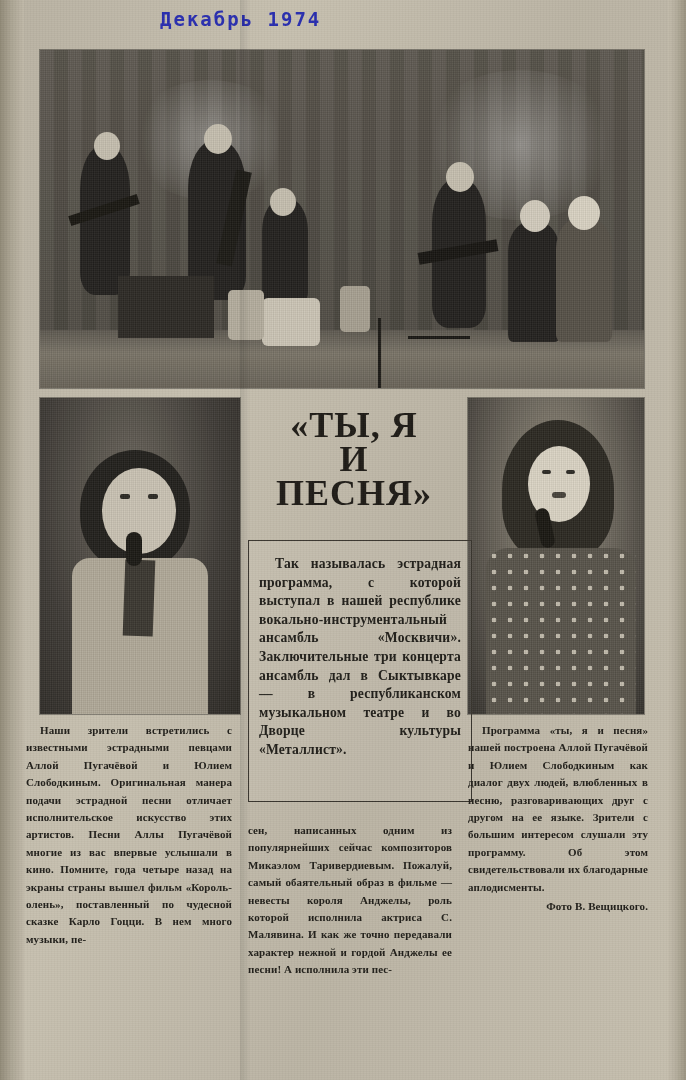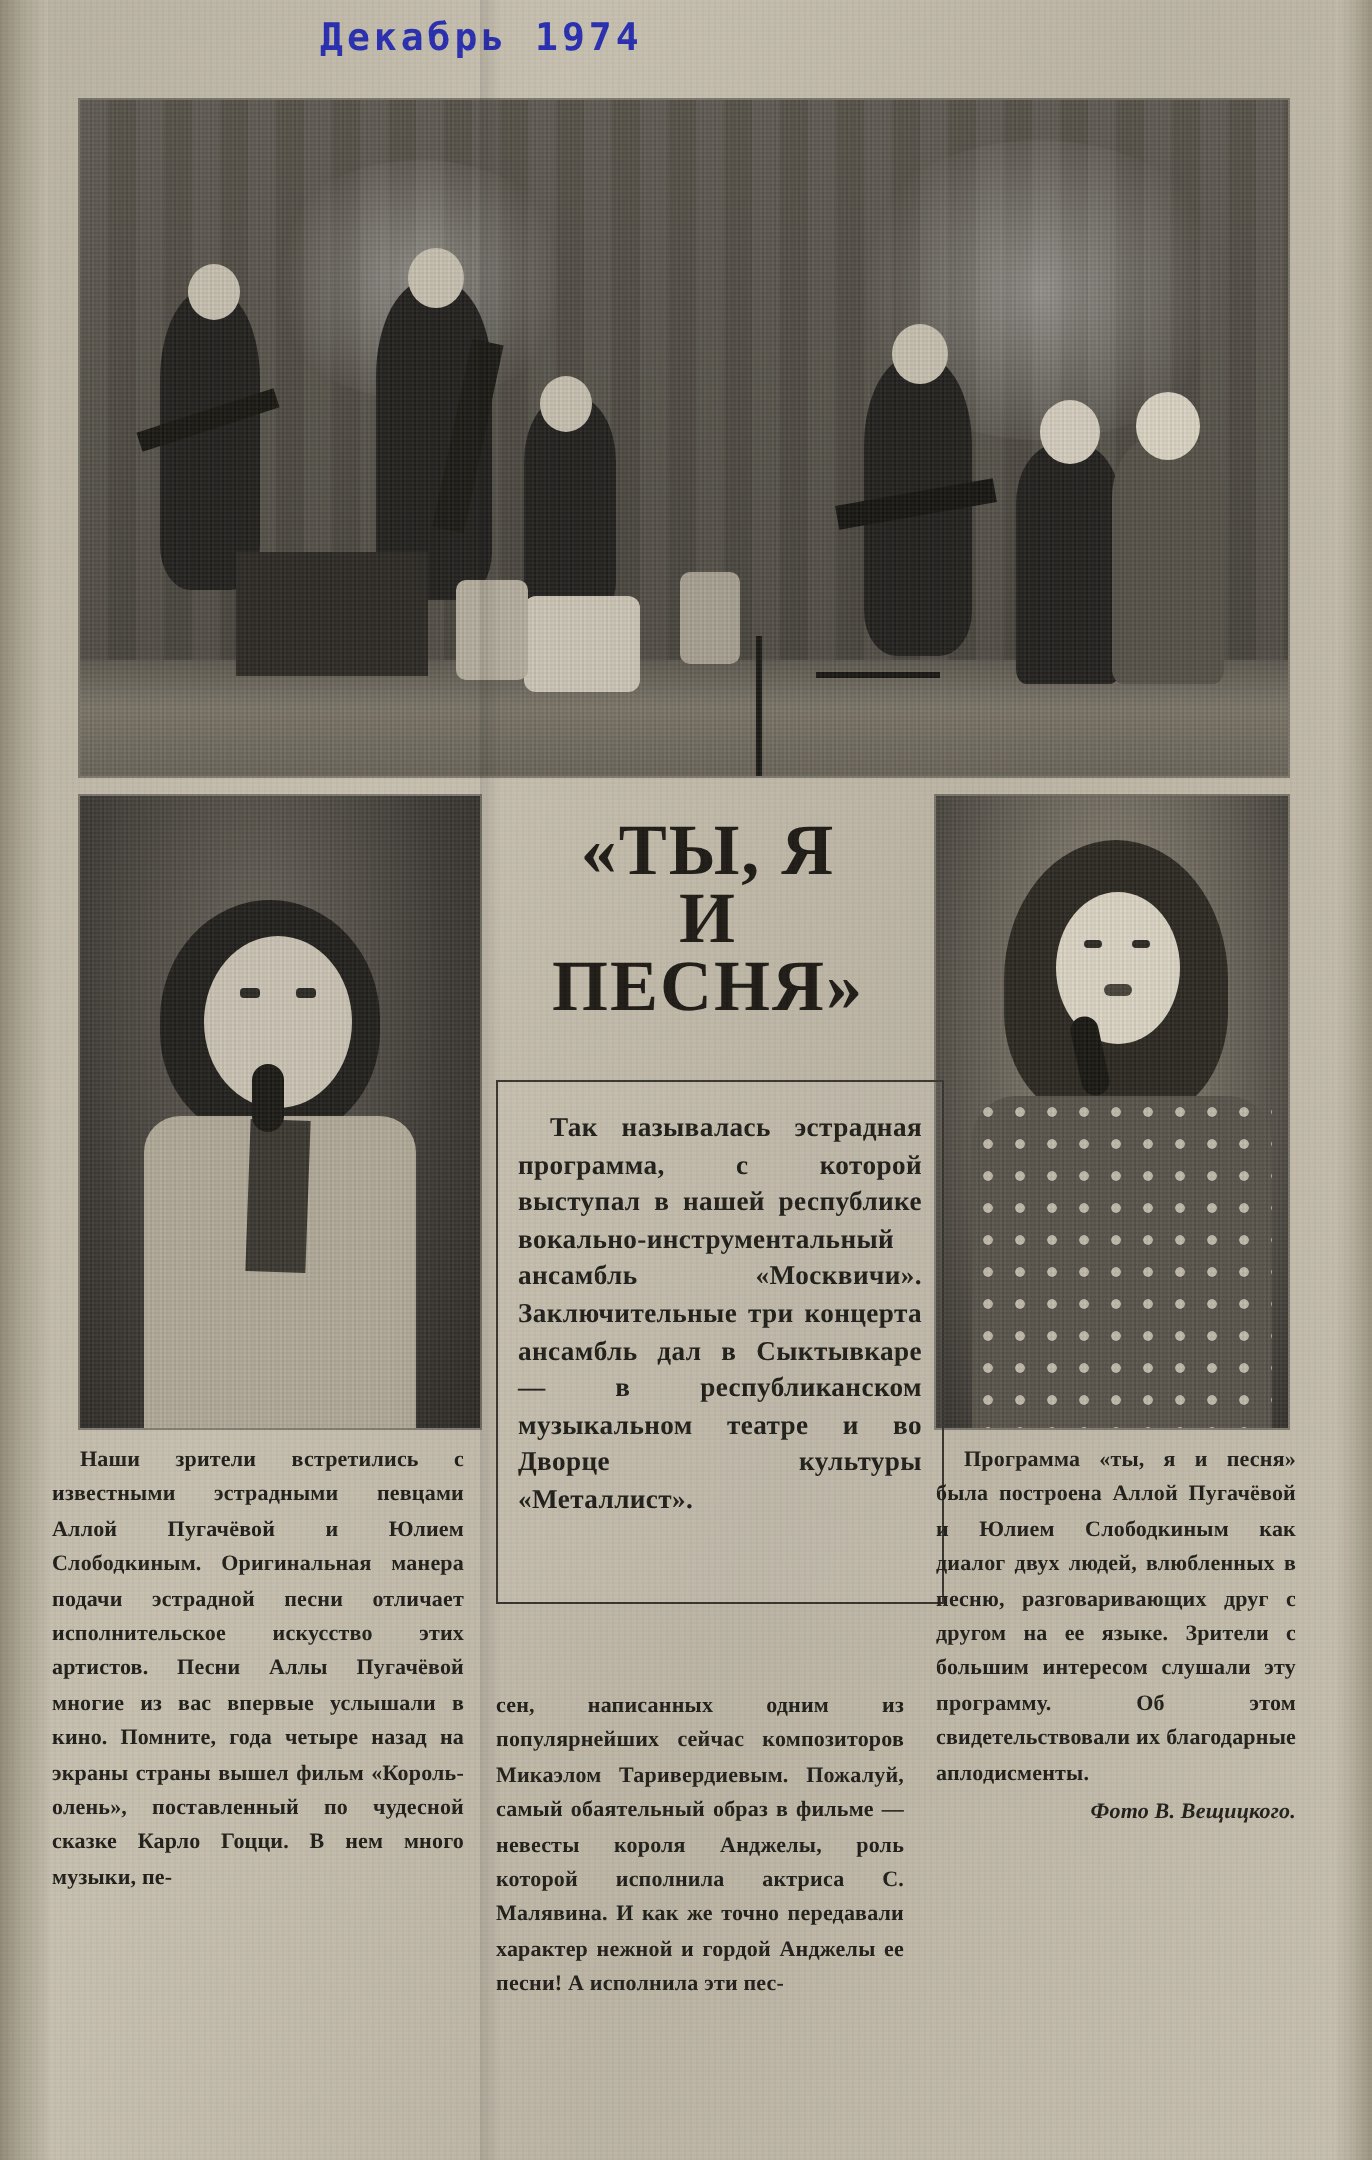--- a/index.html
+++ b/index.html
@@ -165,25 +165,24 @@
     font-family: "Liberation Serif", serif;
     font-weight: bold;
     letter-spacing: .1px;
   }
   .col p {
     margin: 0 0 2px 0;
     text-indent: 14px;
   }
   .col p.noind { text-indent: 0; }
   #col-1 { left: 26px; top: 722px; width: 206px; }
-  #col-2 { left: 248px; top: 822px; width: 204px; margin-top: 23px; }
+  #col-2 { left: 248px; top: 822px; width: 204px; }
   #col-3 { left: 468px; top: 722px; width: 180px; }
   .signature {
     text-align: right;
-    font-style: italic;
     font-weight: bold;
     margin-top: 4px;
   }
   .fold {
     position: absolute;
     top: 0; bottom: 0;
     width: 10px;
     background: linear-gradient(90deg, rgba(0,0,0,0.10), rgba(0,0,0,0.0));
     pointer-events: none;
   }
@@ -269,19 +268,19 @@
 
   <div class="col" id="col-1">
     <p>Наши зрители встретились с известными эстрадными певцами Аллой Пугачёвой и Юлием Слободкиным. Оригинальная манера подачи эстрадной песни отличает исполнительское искусство этих артистов. Песни Аллы Пугачёвой многие из вас впервые услышали в кино. Помните, года четыре назад на экраны страны вышел фильм «Король-олень», поставленный по чудесной сказке Карло Гоцци. В нем много музыки, пе-</p>
   </div>
 
   <div class="col" id="col-2">
     <p class="noind">сен, написанных одним из популярнейших сейчас композиторов Микаэлом Таривердиевым. Пожалуй, самый обаятельный образ в фильме — невесты короля Анджелы, роль которой исполнила актриса С. Малявина. И как же точно передавали характер нежной и гордой Анджелы ее песни! А исполнила эти пес-</p>
   </div>
 
   <div class="col" id="col-3">
-    <p>Программа «ты, я и песня» была построена Аллой Пугачёвой и Юлием Слободкиным как диалог двух людей, влюбленных в песню, разговаривающих друг с другом на ее языке. Зрители с большим интересом слушали эту программу. Об этом свидетельствовали их благодарные аплодисменты.</p>
+    <p>Программа «ты, я и песня» нашей построена Аллой Пугачёвой и Юлием Слободкиным как диалог двух людей, влюбленных в песню, разговаривающих друг с другом на ее языке. Зрители с большим интересом слушали эту программу. Об этом свидетельствовали их благодарные аплодисменты.</p>
     <p class="signature noind">Фото В. Вещицкого.</p>
   </div>
 
   <div class="fold" style="left:240px;"></div>
   <div class="grain"></div>
 </div>
 
 </body></html>

